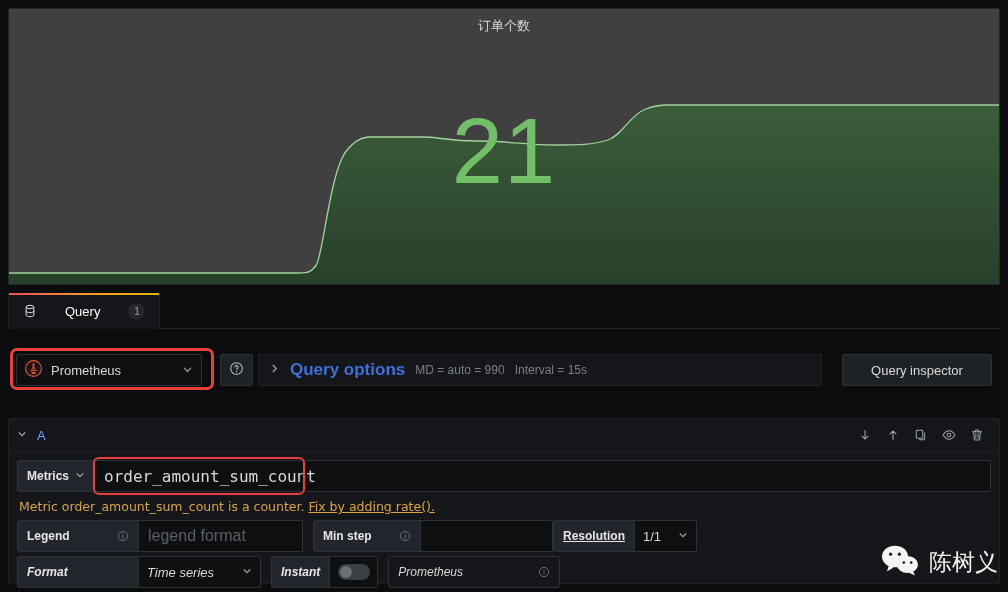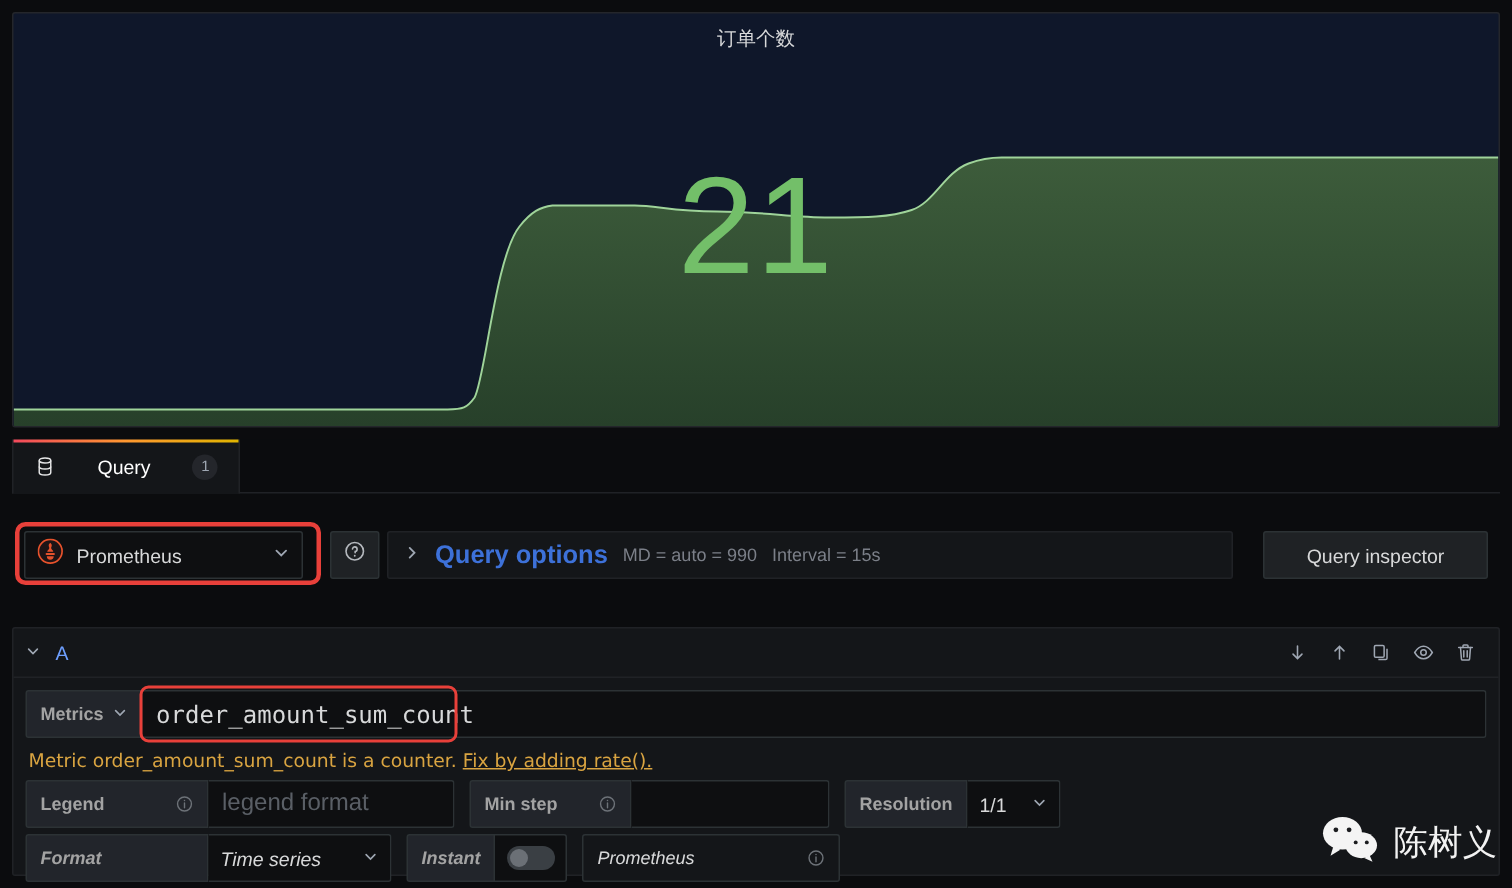--- a/index.html
+++ b/index.html
@@ -7,21 +7,21 @@
     width: 1008px; height: 592px;
     background: #0b0c0e;
     font-family: "Liberation Sans", sans-serif;
     overflow: hidden;
   }
   #app { position: relative; width: 1008px; height: 592px; background: #0b0c0e; }
 
   
   .panel {
     position: absolute; left: 8px; top: 8px; width: 992px; height: 277px;
-    background: #0f172a; border: 1px solid #24262b; border-radius: 2px;
+    background: #404040; border: 1px solid #24262b; border-radius: 2px;
     overflow: hidden;
   }
   .panel-title {
     position: absolute; top: 0; left: 0; width: 100%; height: 34px;
     display: flex; align-items: center; justify-content: center;
     color: #d8d9da; font-size: 13px; font-weight: 500;
     font-family: "DejaVu Sans", "Liberation Sans", sans-serif;
   }
   .stat-body { position: absolute; inset: 34px 0 0 0; }
   .stat-value {
@@ -112,21 +112,21 @@
   }
 
   .qbody { position: absolute; left: 0; top: 33px; right: 0; bottom: 0; padding: 8px 8px 0 8px; }
 
   .row { display: flex; align-items: center; height: 32px; }
   .row + .row { margin-top: 4px; font-style: italic; }
 
   .seg-label {
     background: #22252b; border: 1px solid #2c3235; border-radius: 2px;
     height: 32px; display: flex; align-items: center; gap: 6px; padding: 0 9px;
-    color: #a3a3a3; font-size: 12px; font-weight: 700; white-space: nowrap;
+    color: #e5e5e5; font-size: 12px; font-weight: 700; white-space: nowrap;
   }
   .seg-input {
     flex: 1; height: 32px; background: #0e0f11; border: 1px solid #2c3235;
     border-left: none; border-radius: 0 2px 2px 0;
     color: #d8d9da; font-size: 16px; padding: 0 9px;
     font-family: "DejaVu Sans Mono", "Liberation Mono", monospace;
     display: flex; align-items: center;
   }
   .seg-input.placeholder { color: #5a5f66; font-family: "Liberation Sans", sans-serif; }
   .metric-wrap { position: relative; flex: 1; display: flex; }
@@ -351,21 +351,21 @@
           <span class="info-ic">
             <svg viewBox="0 0 14 14" width="12" height="12" fill="none" stroke="#6d7278" stroke-width="1.1">
               <circle cx="7" cy="7" r="5.4"></circle>
                 <path d="M7,6.2 V10" stroke-linecap="round"></path>
               <circle cx="7" cy="4.2" r="0.6" fill="#6d7278" stroke="none"></circle>
             </svg>
           </span>
         </div>
         <div class="blank-field" style="flex:0 0 132px;"></div>
 
-        <div class="seg-label" style="margin-left:10px; border-radius:2px 0 0 2px;">
+        <div class="seg-label" style="margin-left:0; border-radius:2px 0 0 2px;text-decoration:underline;">
           <span>Resolution</span>
         </div>
         <div class="dd" style="flex:0 0 62px; border-left:none; border-radius:0 2px 2px 0;">
           <span>1/1</span>
           <span class="cv">
             <svg viewBox="0 0 12 12" width="10" height="10" fill="none" stroke="#9fa7b3" stroke-width="1.3" stroke-linecap="round">
               <path d="M2.5,4.5 L6,8 L9.5,4.5"></path>
             </svg>
           </span>
         </div>

